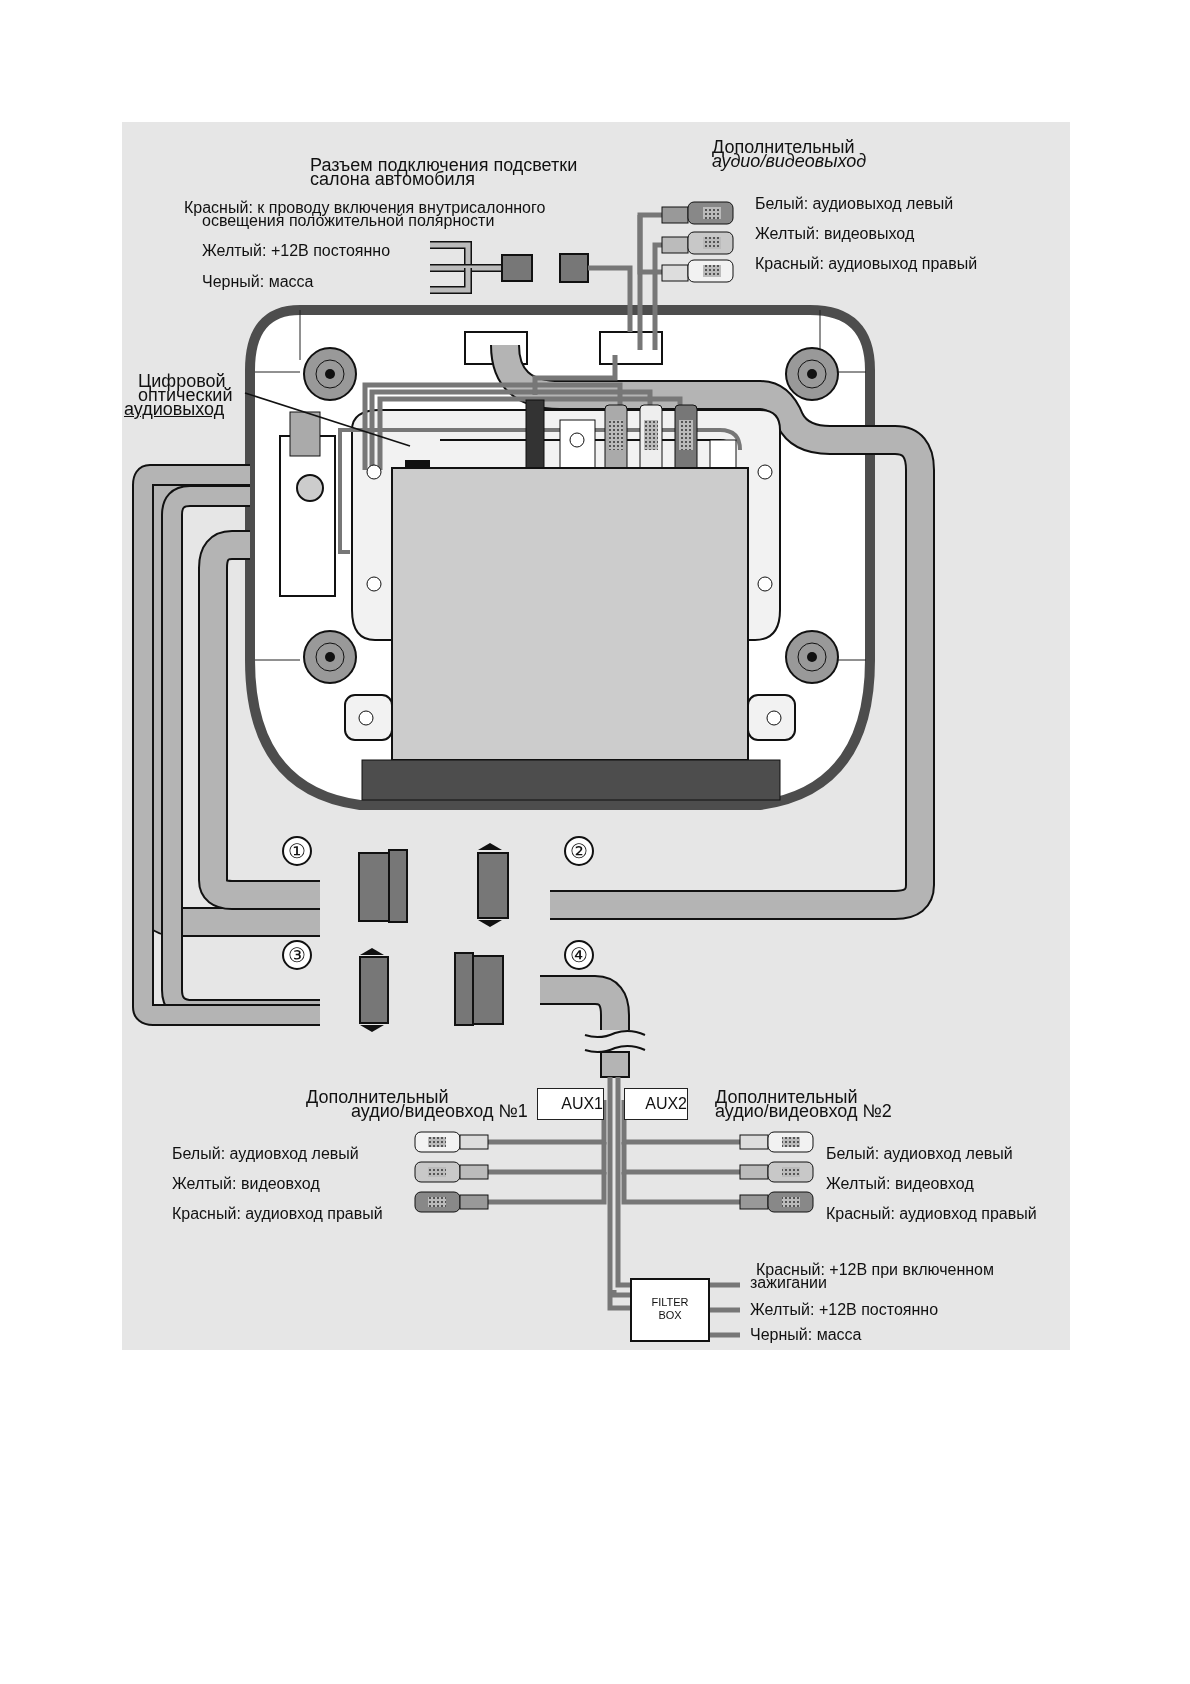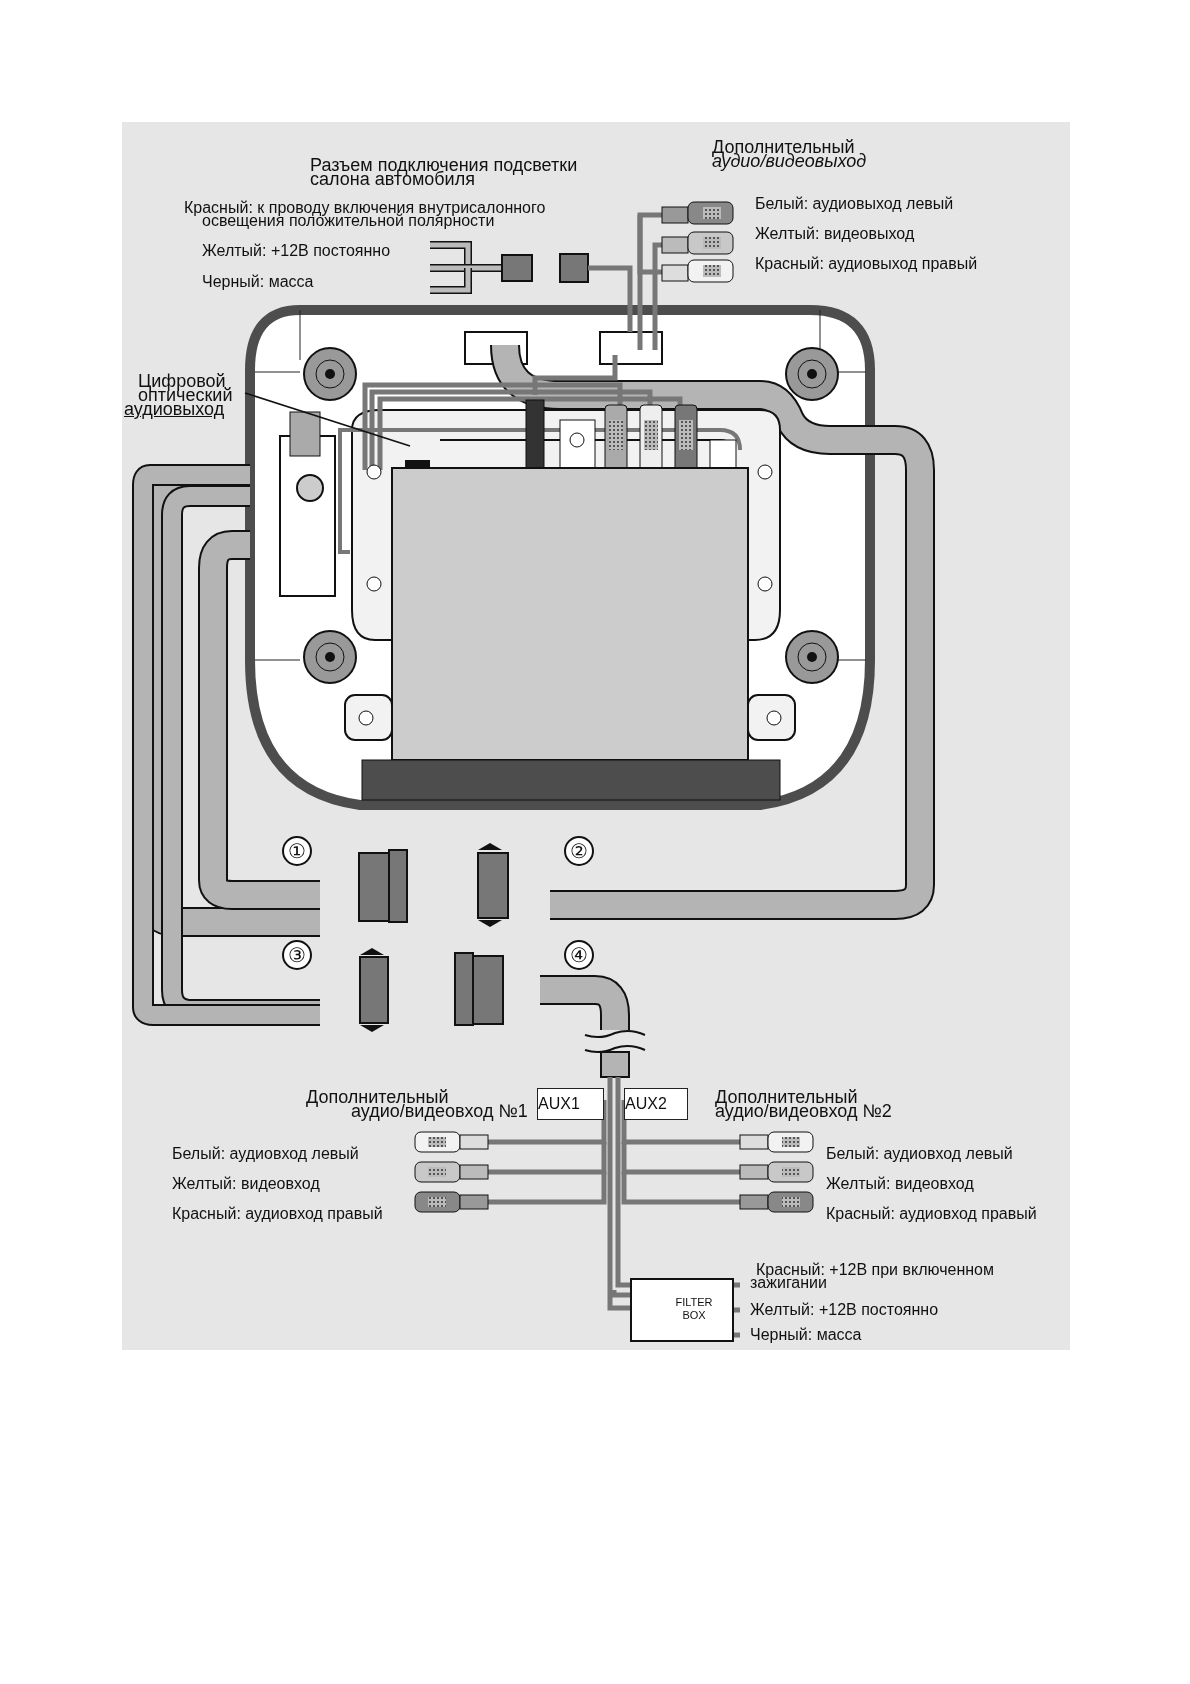--- a/index.html
+++ b/index.html
@@ -1,20 +1,20 @@
 <!DOCTYPE html>
 <html><head>
 <meta charset="utf-8">
 <style>
   html, body { margin:0; padding:0; background:#ffffff; }
   body { width:1190px; height:1684px; position:relative; overflow:hidden; font-family:"Liberation Sans", sans-serif; color:#111; }
   #diagram { position:absolute; left:0; top:0; width:1190px; height:1684px; }
   .lbl { position:absolute; font-size:16px; line-height:16px; white-space:nowrap; color:#111; }
   .title { font-size:18px; line-height:15px; }
-  .aux-box { position:absolute; height:30px; border:1px solid #222; background:#fff; font-size:16px; line-height:30px; text-align:left; }
+  .aux-box { position:absolute; height:30px; border:1px solid #222; background:#fff; font-size:16px; line-height:30px; text-align:right; }
   .num { position:absolute; width:26px; height:26px; border:2px solid #111; border-radius:50%; text-align:center; font-size:20px; line-height:26px; background:#fff; }
   .filter { position:absolute; border:2px solid #111; background:#fff; font-size:11px; line-height:13px; text-align:center; }
 </style>
 </head>
 <body>
 
 <svg id="diagram" viewBox="0 0 1190 1684" xmlns="http://www.w3.org/2000/svg">
   <defs>
     <pattern id="grill" width="4" height="4" patternUnits="userSpaceOnUse">
       <rect width="4" height="4" fill="#bbb"></rect>
@@ -251,20 +251,20 @@
 <div class="lbl" style="left:172px;top:1176px;">Желтый: видеовход</div>
 <div class="lbl" style="left:172px;top:1206px;">Красный: аудиовход правый</div>
 
 <div class="lbl title" style="left:715px;top:1090px;">Дополнительный</div>
 <div class="lbl title" style="left:715px;top:1104px;">аудио/видеовход №2</div>
 <div class="aux-box" style="left:624px;top:1088px;width:62px;">AUX2</div>
 <div class="lbl" style="left:826px;top:1146px;">Белый: аудиовход левый</div>
 <div class="lbl" style="left:826px;top:1176px;">Желтый: видеовход</div>
 <div class="lbl" style="left:826px;top:1206px;">Красный: аудиовход правый</div>
 
-<div class="filter" style="left:630px;top:1278px;width:76px;height:60px;padding-left:24px;">
+<div class="filter" style="left:630px;top:1278px;width:76px;height:60px;">
   <div style="margin-top:16px;">FILTER</div>
   <div>BOX</div>
 </div>
 <div class="lbl" style="left:750px;top:1262px;margin-left:6px;">Красный: +12В при включенном</div>
 <div class="lbl" style="left:750px;top:1275px;text-align:center;">зажигании</div>
 <div class="lbl" style="left:750px;top:1302px;">Желтый: +12В постоянно</div>
 <div class="lbl" style="left:750px;top:1327px;">Черный: масса</div>
 
 </body></html>

